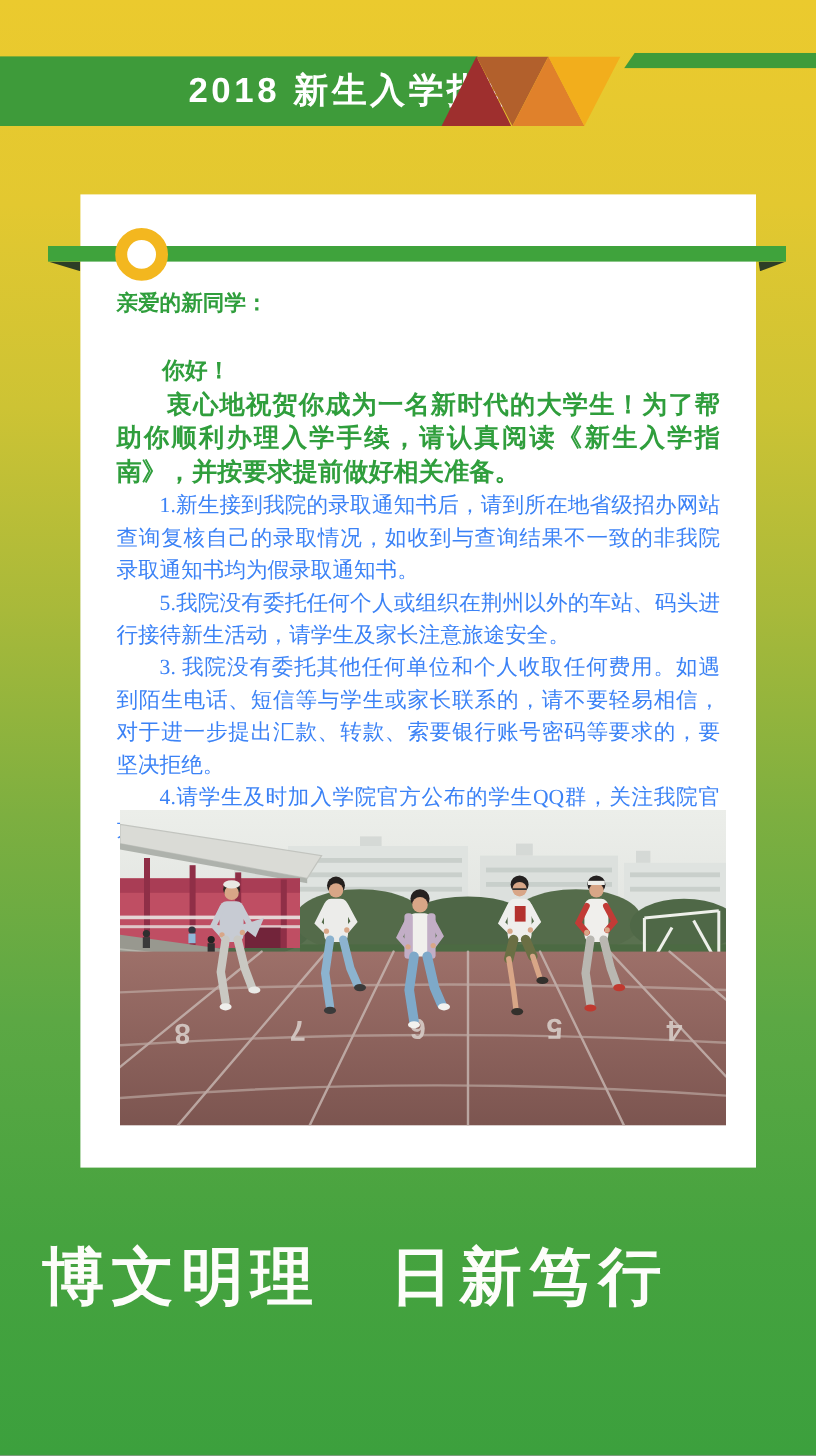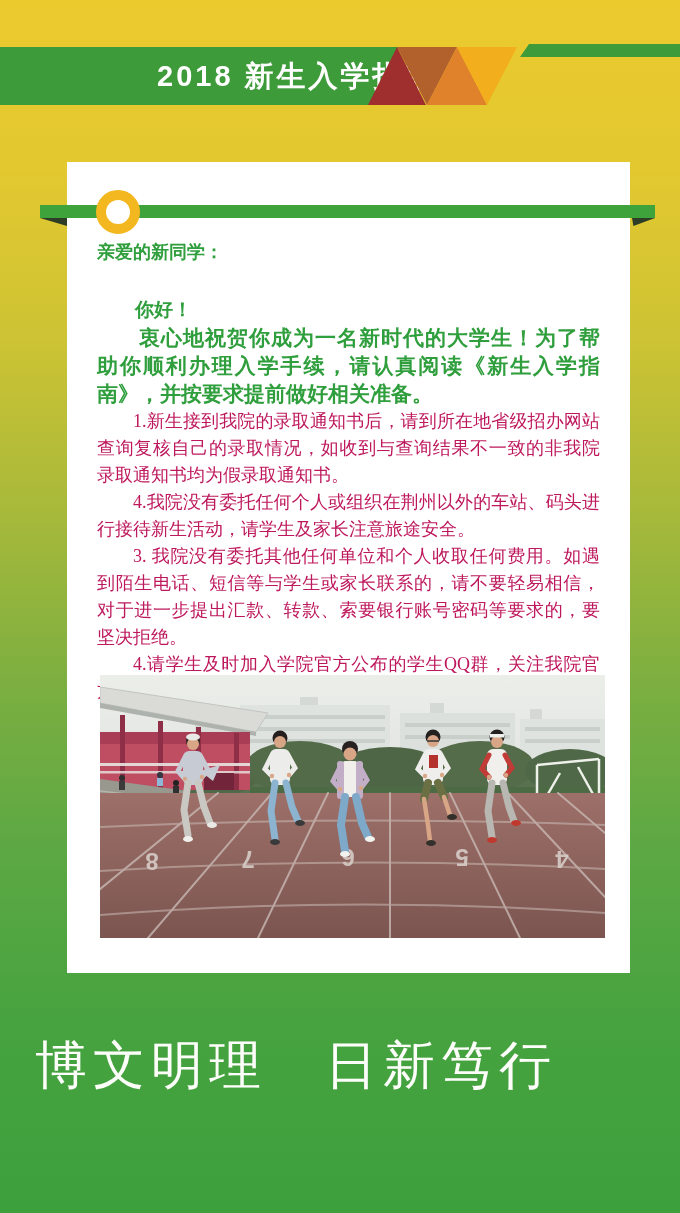--- a/index.html
+++ b/index.html
@@ -43,29 +43,29 @@
   }
 
   
   .card-text { position:absolute; left:30px; top:78px; width:503px; }
   .greeting { color:#2f9e3c; font-size:18px; font-weight:bold; line-height:24px; margin-bottom:4px; }
   .hello    { color:#2f9e3c; font-size:19px; font-weight:bold; line-height:28px; text-indent:2em;margin-top:32px; }
   .intro    { color:#2f9e3c; font-size:21px; font-weight:bold; line-height:28px; text-indent:2em;
               text-align:justify; }
   .notice-title { color:#c5302a; font-size:20px; font-weight:bold; line-height:28px; text-indent:2em;
               font-family:"Liberation Serif", serif; }
-  .notice   { color:#be185d; font-size:18px; line-height:27px; text-indent:2em; text-align:justify;
+  .notice   { color:#3b82f6; font-size:18px; line-height:27px; text-indent:2em; text-align:justify;
               font-family:"Liberation Serif", serif; }
 
   .photo { position:absolute; left:33px; top:513px; width:505px; height:263px; display:block; }
 
   
   .motto {
     position:absolute; left:0; top:1030px; width:592px; height:70px; line-height:70px;
-    text-align:center; color:#fdfdfa; font-size:52px; font-weight:normal; letter-spacing:6px;
+    text-align:center; color:#fdfdfa; font-size:52px; font-weight:bold; letter-spacing:6px;
     font-family:"DejaVu Serif", serif;
   }
 </style>
 </head>
 <body>
 
 <div class="poster">
 
   <div class="band"></div>
   <div class="band-title">2018 新生入学指南</div>
@@ -76,21 +76,21 @@
     <polygon points="107,0 167,0 137,58" fill="#f2ae1c"></polygon>
   </svg>
   <div class="accent-strip"></div>
 
   <div class="card">
     <div class="card-text">
       <p class="greeting">亲爱的新同学：</p>
       <p class="hello">你好！</p>
       <p class="intro">衷心地祝贺你成为一名新时代的大学生！为了帮助你顺利办理入学手续，请认真阅读《新生入学指南》，并按要求提前做好相关准备。</p>
       <p class="notice">1.新生接到我院的录取通知书后，请到所在地省级招办网站查询复核自己的录取情况，如收到与查询结果不一致的非我院录取通知书均为假录取通知书。</p>
-      <p class="notice">4.我院没有委托任何个人或组织在荆州以外的车站、码头进行接待新生活动，请学生及家长注意旅途安全。</p>
+      <p class="notice">5.我院没有委托任何个人或组织在荆州以外的车站、码头进行接待新生活动，请学生及家长注意旅途安全。</p>
       <p class="notice">3. 我院没有委托其他任何单位和个人收取任何费用。如遇到陌生电话、短信等与学生或家长联系的，请不要轻易相信，对于进一步提出汇款、转款、索要银行账号密码等要求的，要坚决拒绝。</p>
       <p class="notice">4.请学生及时加入学院官方公布的学生QQ群，关注我院官方网站、微信、微博等。咨询和联系电话：0716-8068574。</p>
     </div>
 
     <svg class="photo" viewBox="0 0 505 263" aria-hidden="true">
       <defs>
         <linearGradient id="trackGrad" x1="0" y1="0" x2="0" y2="1">
           <stop offset="0" stop-color="#9d7069"></stop>
           <stop offset="1" stop-color="#7c5550"></stop>
         </linearGradient>

